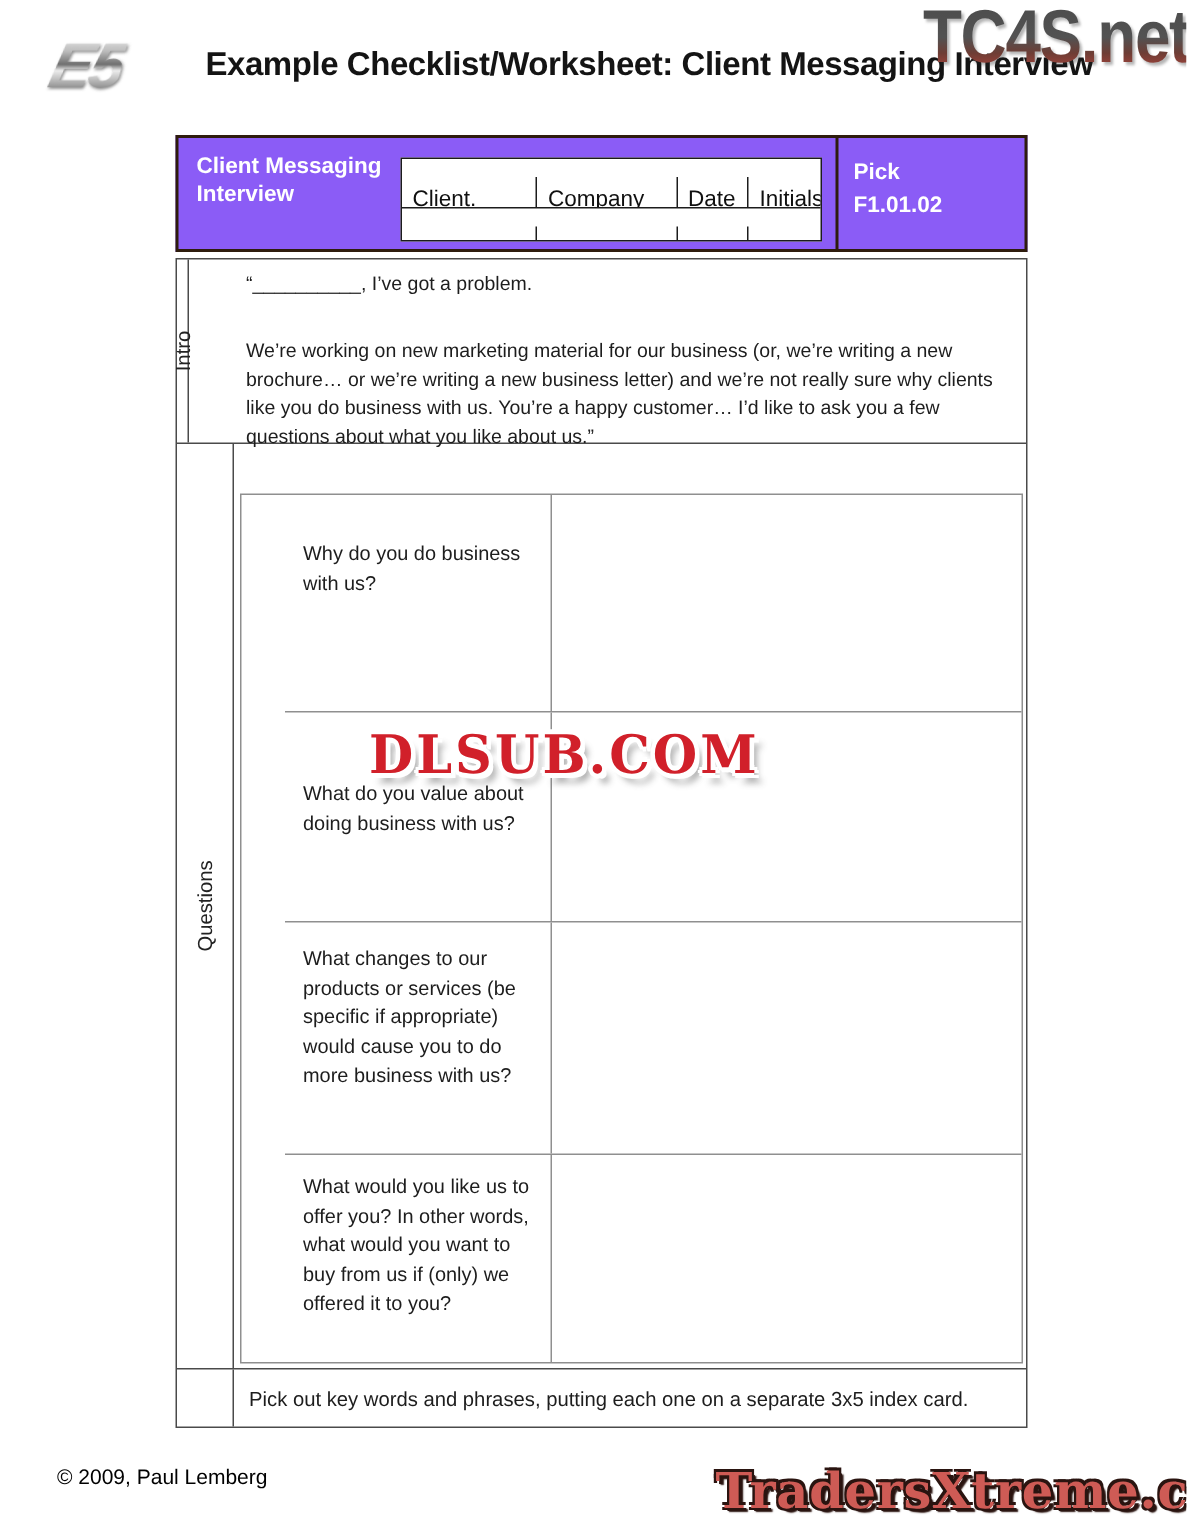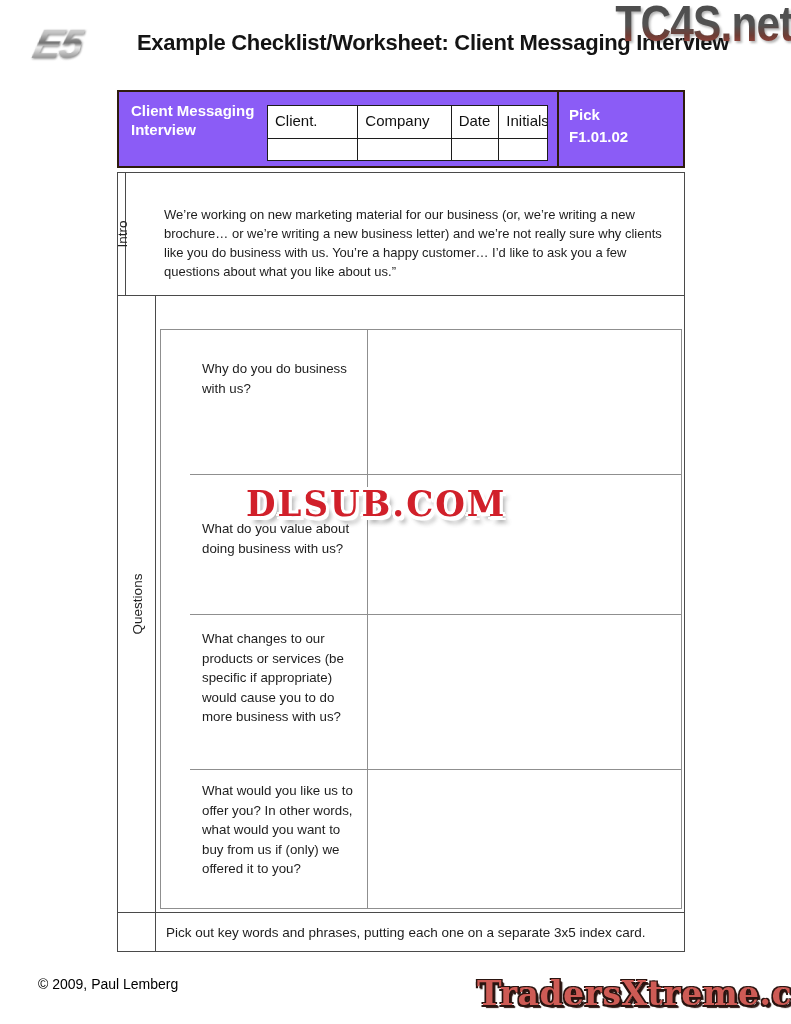--- a/index.html
+++ b/index.html
@@ -43,21 +43,21 @@
     position: absolute; left: 12px; top: 9px; width: 140px;
     color: #ffffff; font-weight: bold; font-size: 15px; line-height: 19px;
   }
   .band-table {
     position: absolute; left: 148px; top: 13px; width: 281px; height: 56px;
     background: #ffffff; border: 1px solid #1c1c1c;
     display: flex; flex-direction: column;
   }
   .band-hrow { display: flex; height: 33px; border-bottom: 1px solid #1c1c1c; }
   .band-vrow { display: flex; flex: 1; }
-  .band-cell { border-right: 1px solid #1c1c1c; padding: 6px 4px 0 7px; font-size: 15px; color: #101010; overflow: hidden; white-space: nowrap; }
+  .band-cell { border-right: 1px solid #1c1c1c; padding: 6px 4px 0 7px; font-size: 15px; color: #101010; overflow: hidden; white-space: nowrap; margin-top: 12px; }
   .band-hrow .band-cell:nth-child(1), .band-vrow .band-cell:nth-child(1) { width: 91px; }
   .band-hrow .band-cell:nth-child(2), .band-vrow .band-cell:nth-child(2) { width: 94px; }
   .band-hrow .band-cell:nth-child(3), .band-vrow .band-cell:nth-child(3) { width: 48px; }
   .band-hrow .band-cell:nth-child(4), .band-vrow .band-cell:nth-child(4) { width: 48px; border-right: none; }
   .band-divider { position: absolute; left: 438px; top: -2px; bottom: -2px; width: 2px; background: #2e1c0d; }
   .band-form {
     position: absolute; left: 450px; top: 12px;
     color: #ffffff; font-weight: bold; font-size: 15px; line-height: 22px;
   }
   .band-form span { display: block; }
@@ -160,20 +160,21 @@
   </div>
 
   <div class="otable">
 
     <div class="orow orow-intro">
       <div class="label-cell">
         <span class="vlabel">Intro</span>
       </div>
       <div class="content-cell">
         <div class="intro-text">
+          <p class="p1">“__________,  I’ve got a problem.</p>
           <p class="p2">We’re working on new marketing material for our business (or, we’re writing a new brochure… or we’re writing a new business letter) and we’re not really sure why clients like you do business with us. You’re a happy customer…  I’d like to ask you a few questions about what you like about us.”</p>
         </div>
       </div>
     </div>
 
     <div class="orow orow-questions">
       <div class="label-cell">
         <span class="vlabel">Questions</span>
       </div>
       <div class="content-cell">

